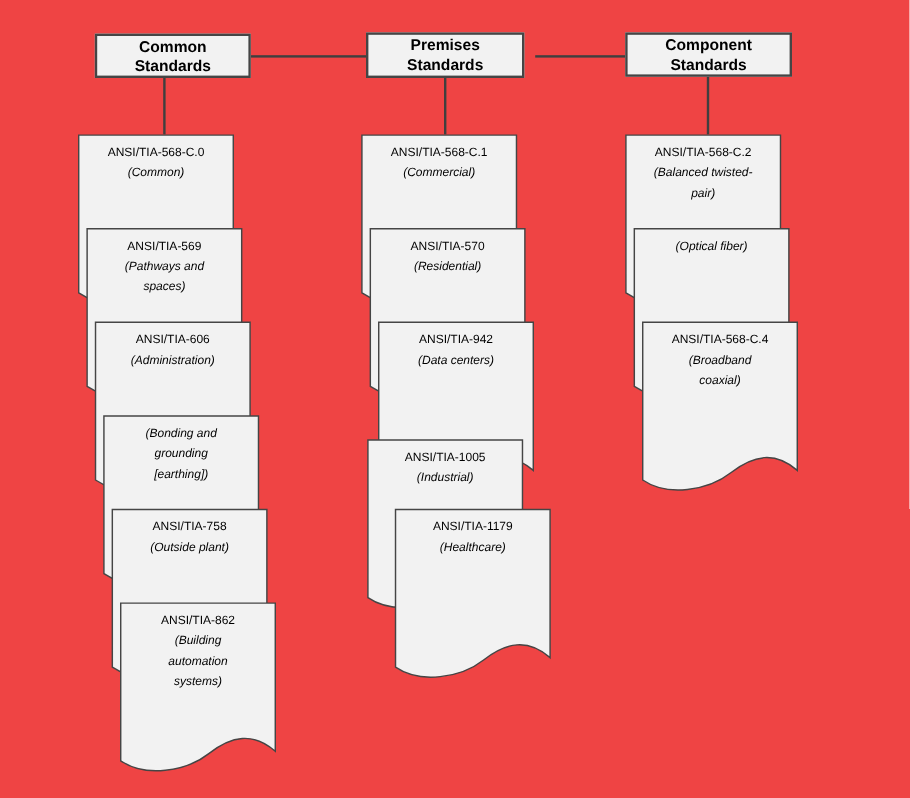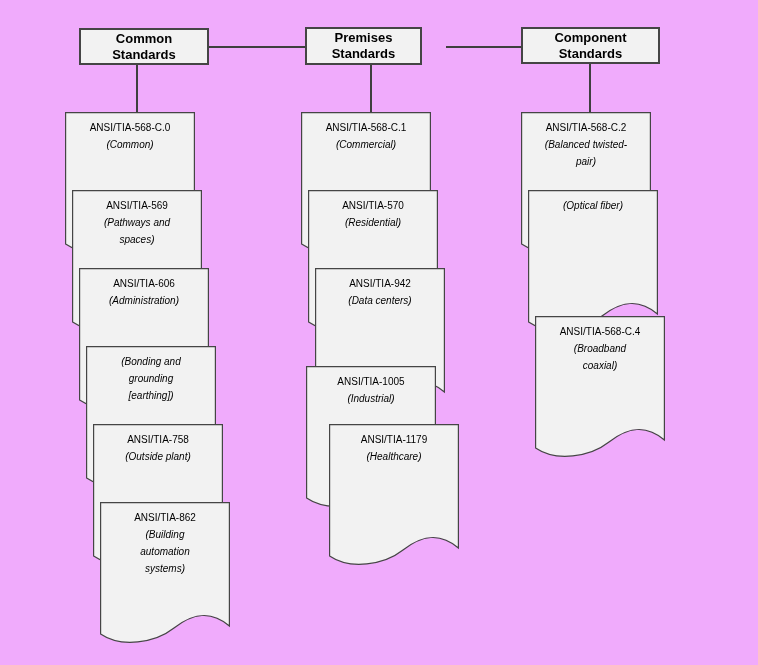--- a/index.html
+++ b/index.html
@@ -5,21 +5,21 @@
   :root{
     --shape-fill:#f2f2f2;
     --shape-border:#454545;
     --connector:#3f3f3f;
     --text:#000000;
   }
   html,body{margin:0;padding:0;background:#ffffff;}
   .canvas{
     position:relative;
     width:758px;height:665px;
-    background:#f0abfc;
+    background:#ef4444;
     font-family:"Liberation Sans","DejaVu Sans",sans-serif;
     color:var(--text);
     overflow:hidden;
   }
   .hline{position:absolute;height:2px;background:var(--connector);}
   .vline{position:absolute;width:2px;background:var(--connector);}
   #hline-1{left:209px;top:46px;width:96px;}
   #hline-2{left:446px;top:46px;width:75px;}
   #vline-0{left:136px;top:64px;height:48px;}
   #vline-1{left:370px;top:64px;height:48px;}
@@ -28,21 +28,21 @@
     position:absolute;
     box-sizing:border-box;
     background:var(--shape-fill);
     border:2px solid var(--shape-border);
     display:flex;align-items:center;justify-content:center;
     text-align:center;
     font-weight:bold;font-size:13px;line-height:16px;
     white-space:pre-line;
   }
   #hdr-0{left:79px;top:28px;width:130px;height:37px;}
-  #hdr-1{left:305px;top:27px;width:117px;height:38px;}
+  #hdr-1{left:305px;top:27px;width:132px;height:38px;}
   #hdr-2{left:521px;top:27px;width:139px;height:37px;}
   .stack{position:absolute;left:0;top:0;width:0;height:0;}
   .doc{position:absolute;width:130px;height:150px;}
   .doc-shape{position:absolute;left:0;top:0;overflow:visible;display:block;}
   .doc-shape path{fill:var(--shape-fill);stroke:var(--shape-border);stroke-width:1.2px;}
   .doc-text{
     position:absolute;left:0;top:7px;width:100%;
     box-sizing:border-box;padding:0 3px;
     text-align:center;font-size:10px;line-height:17px;
   }
@@ -187,21 +187,21 @@
           </div>
         </div>
         <div class="doc" style="left: 528px; top: 190px;">
           <svg class="doc-shape" width="130" height="150" viewBox="0 0 130 150">
             <path d="M0.6 0.6 H129.4 V124 C111 108, 93 111, 74 126 C55 141, 21 146, 0.6 132 Z"></path>
           </svg>
           <div class="doc-text">
             <div class="doc-desc">(Optical fiber)</div>
           </div>
         </div>
-        <div class="doc" style="left: 535px; top: 268px; margin-top: 48px;">
+        <div class="doc" style="left: 535px; top: 268px;">
           <svg class="doc-shape" width="130" height="150" viewBox="0 0 130 150">
             <path d="M0.6 0.6 H129.4 V124 C111 108, 93 111, 74 126 C55 141, 21 146, 0.6 132 Z"></path>
           </svg>
           <div class="doc-text">
             <div class="doc-name">ANSI/TIA-568-C.4</div>
             <div class="doc-desc">(Broadband
 coaxial)</div>
           </div>
         </div>
       </div>

